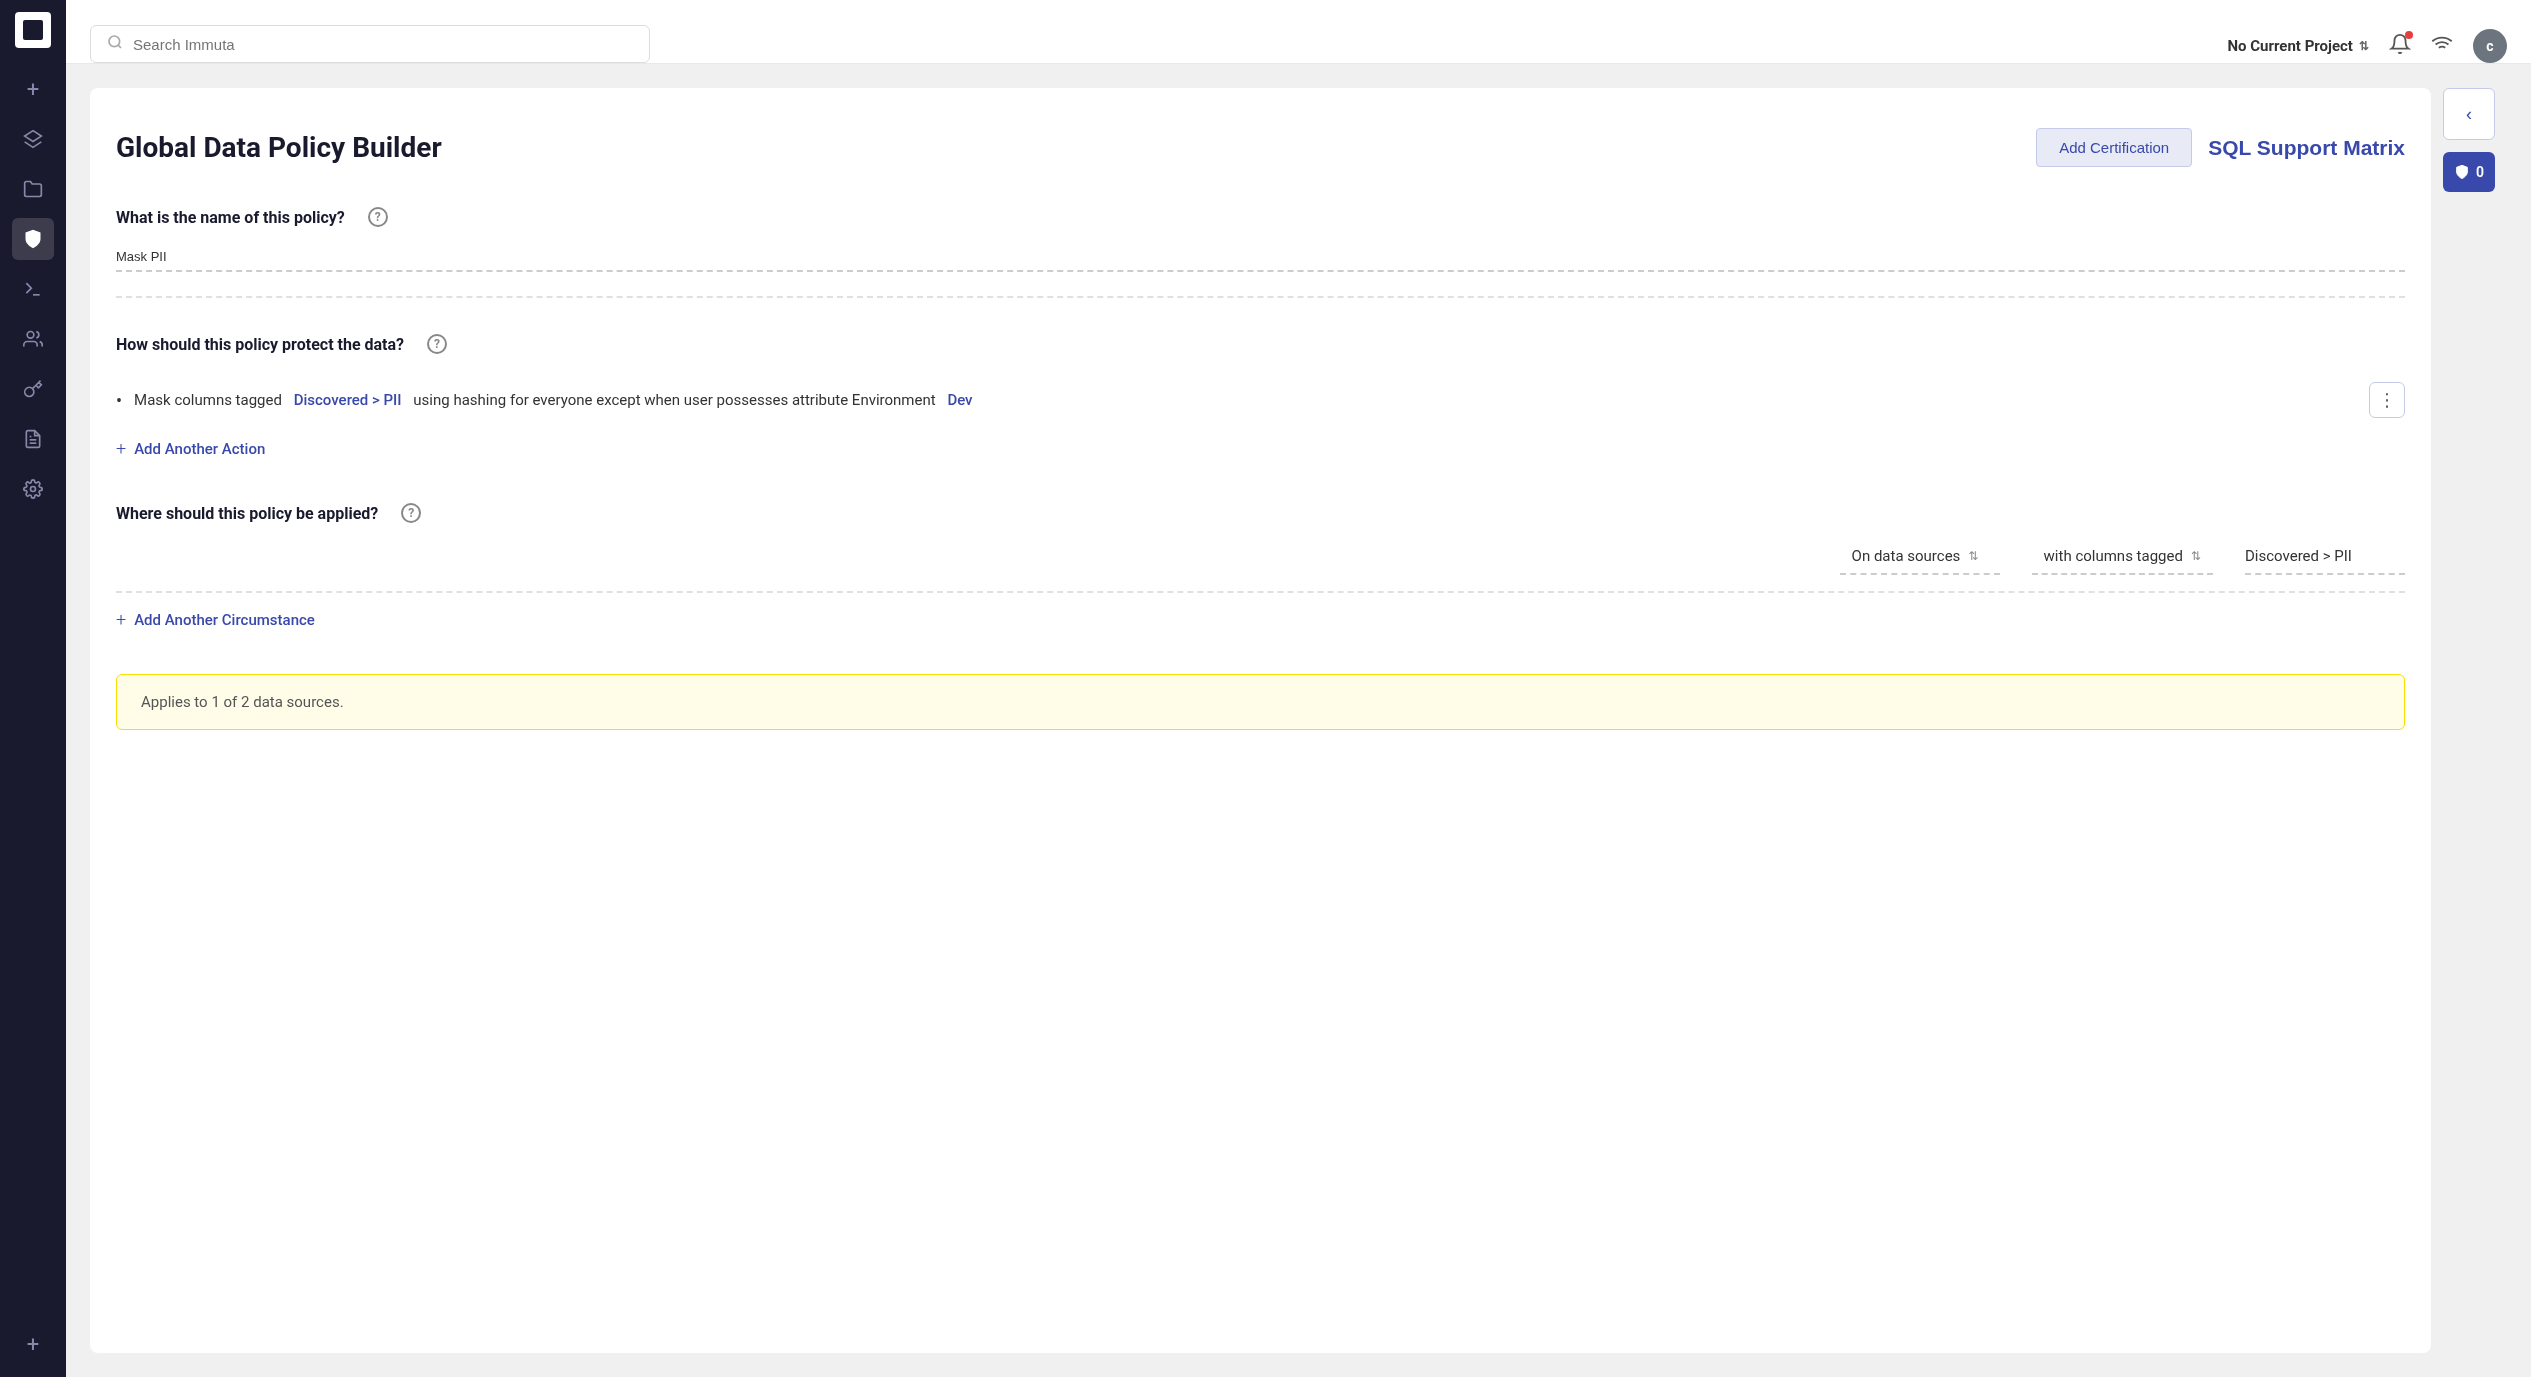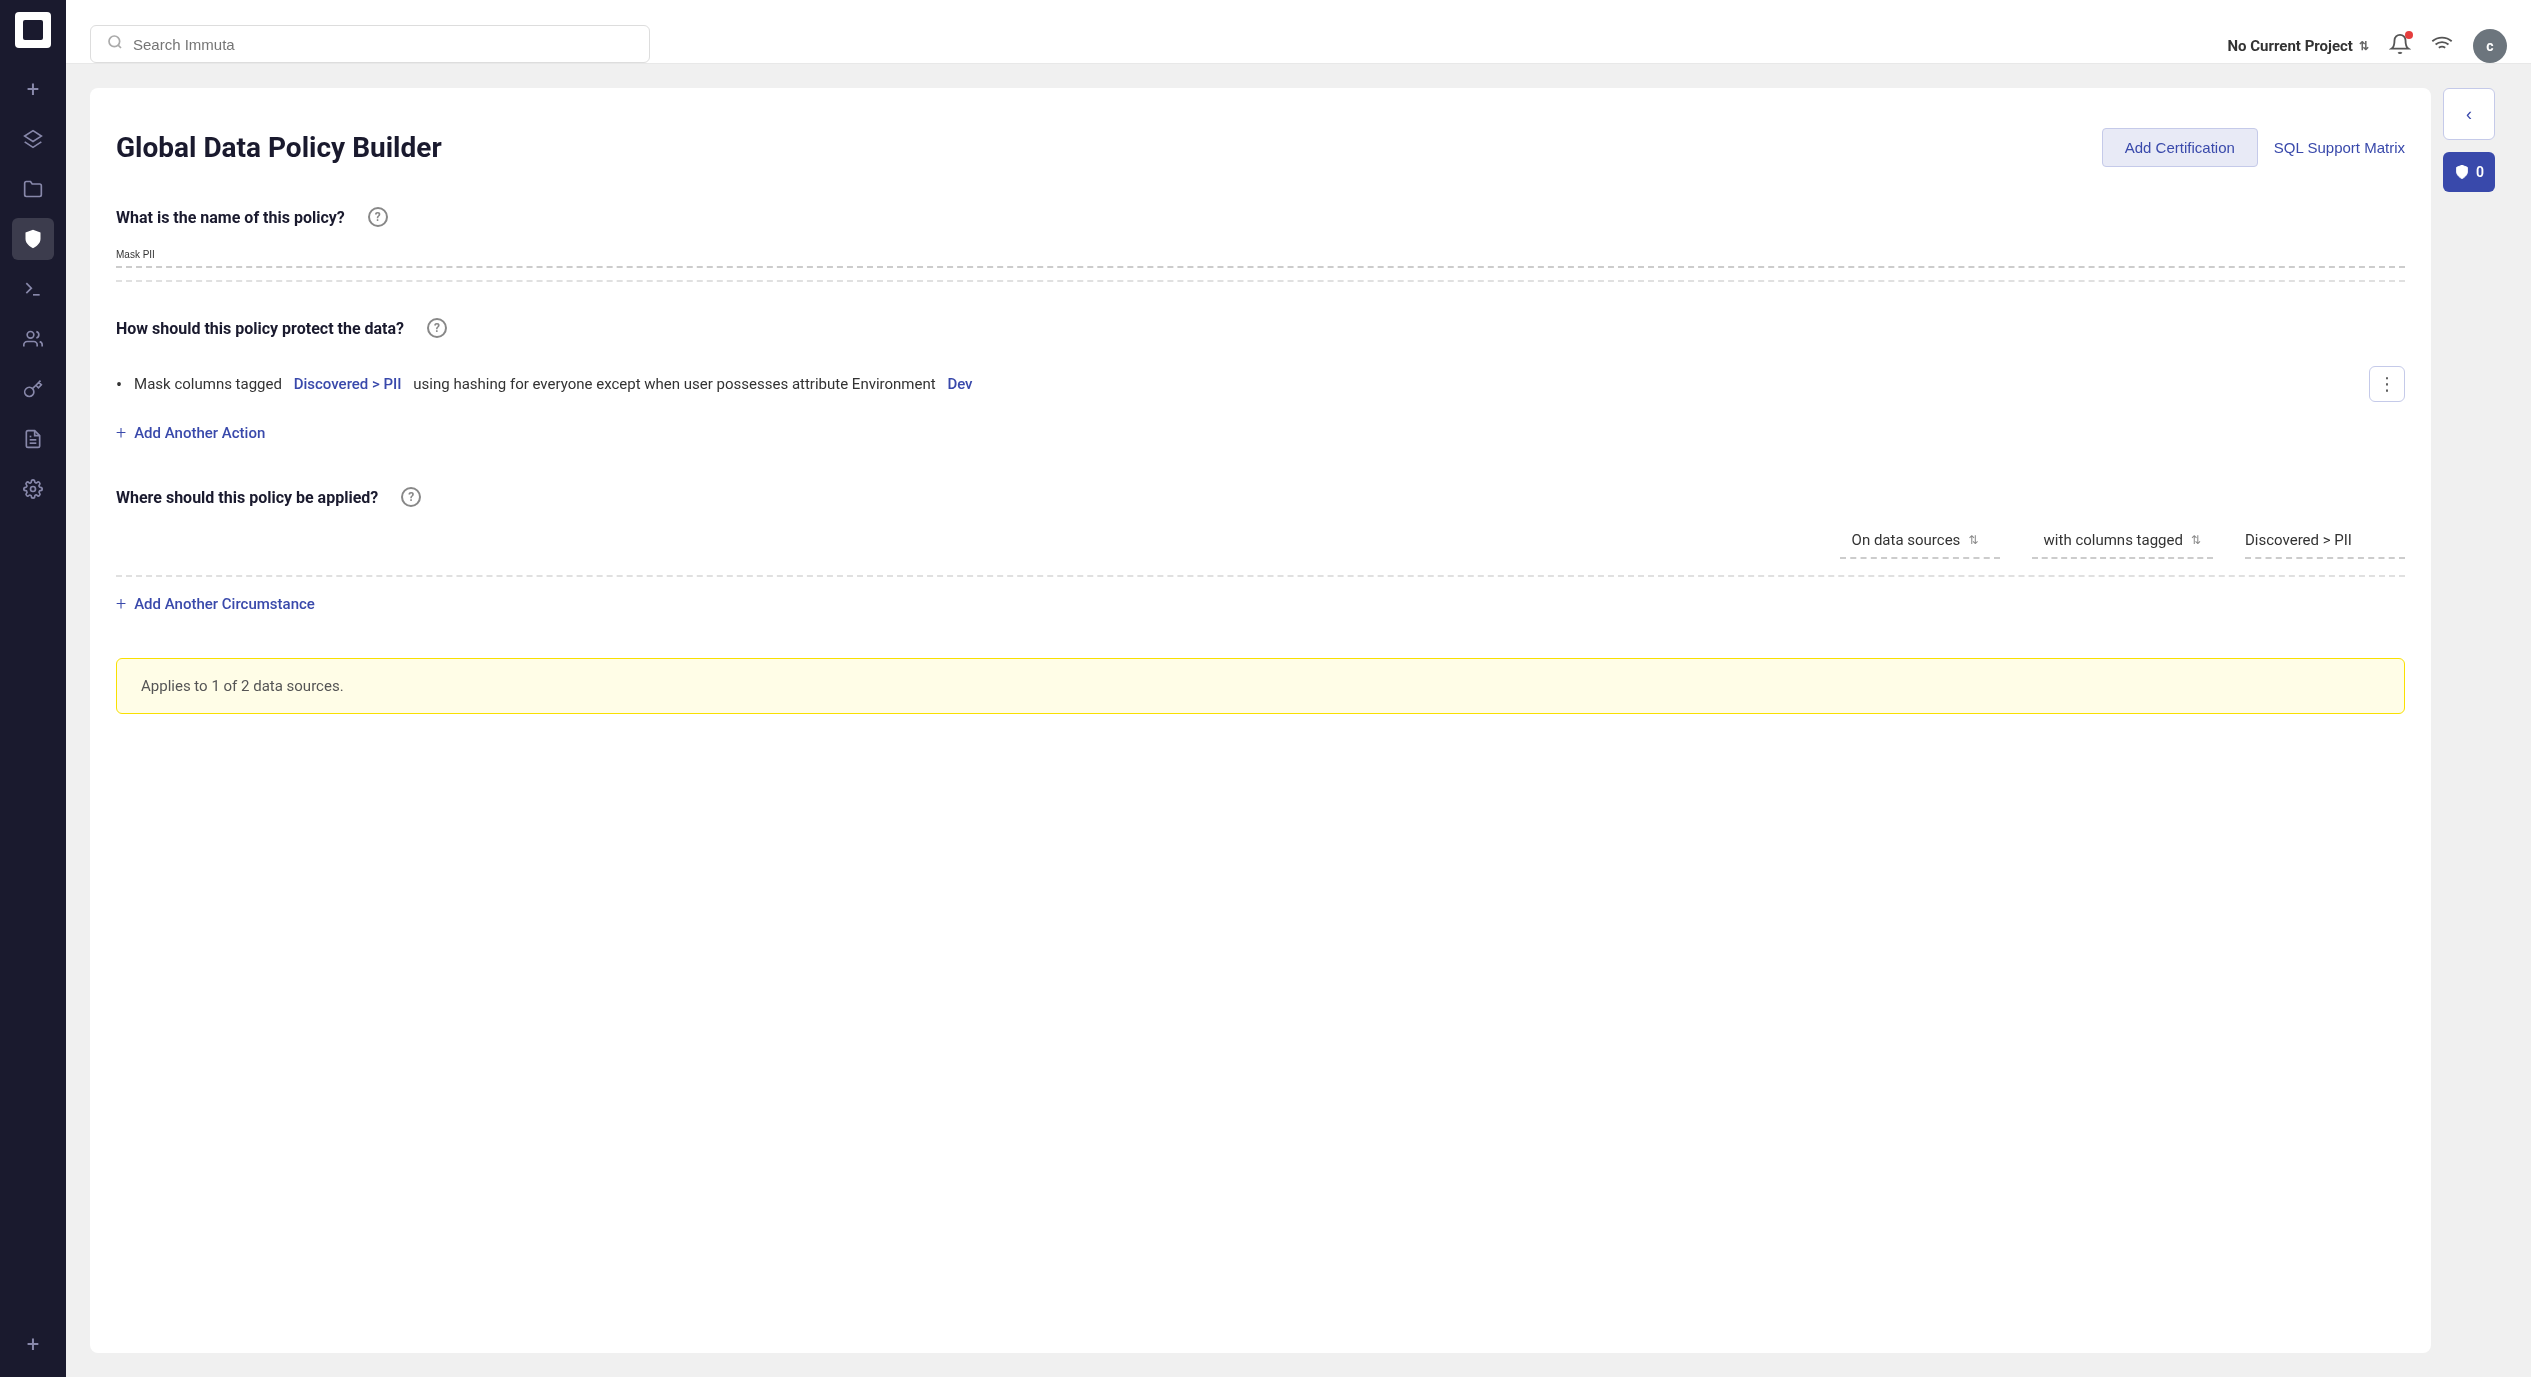--- a/index.html
+++ b/index.html
@@ -180,23 +180,23 @@
       border-radius: 4px;
       padding: 10px 22px;
       font-size: 15px;
       cursor: pointer;
       font-weight: 500;
     }
     .btn-sql-matrix {
       background: transparent;
       color: #3949ab;
       border: none;
-      font-size: 15px;
-      cursor: pointer;
-      font-weight: 400;
+      font-size: 21px;
+      cursor: pointer;
+      font-weight: 700;
     }
 
     
     .form-section {
       margin-bottom: 36px;
     }
     .section-label {
       font-size: 16px;
       font-weight: 700;
       color: #1a1a2e;
@@ -216,25 +216,25 @@
       font-size: 12px;
       color: #888;
       cursor: pointer;
     }
 
     
     .policy-name-input {
       border: none;
       border-bottom: 2px dashed #ccc;
       width: 100%;
-      font-size: 10px;
+      font-size: 13px;
       color: #333;
       padding: 6px 0;
       outline: none;
-      margin-bottom: 4px;
+      margin-bottom: 16px;
     }
 
     
     .action-row {
       display: flex;
       align-items: center;
       justify-content: space-between;
       padding: 12px 0;
     }
     .action-text {

